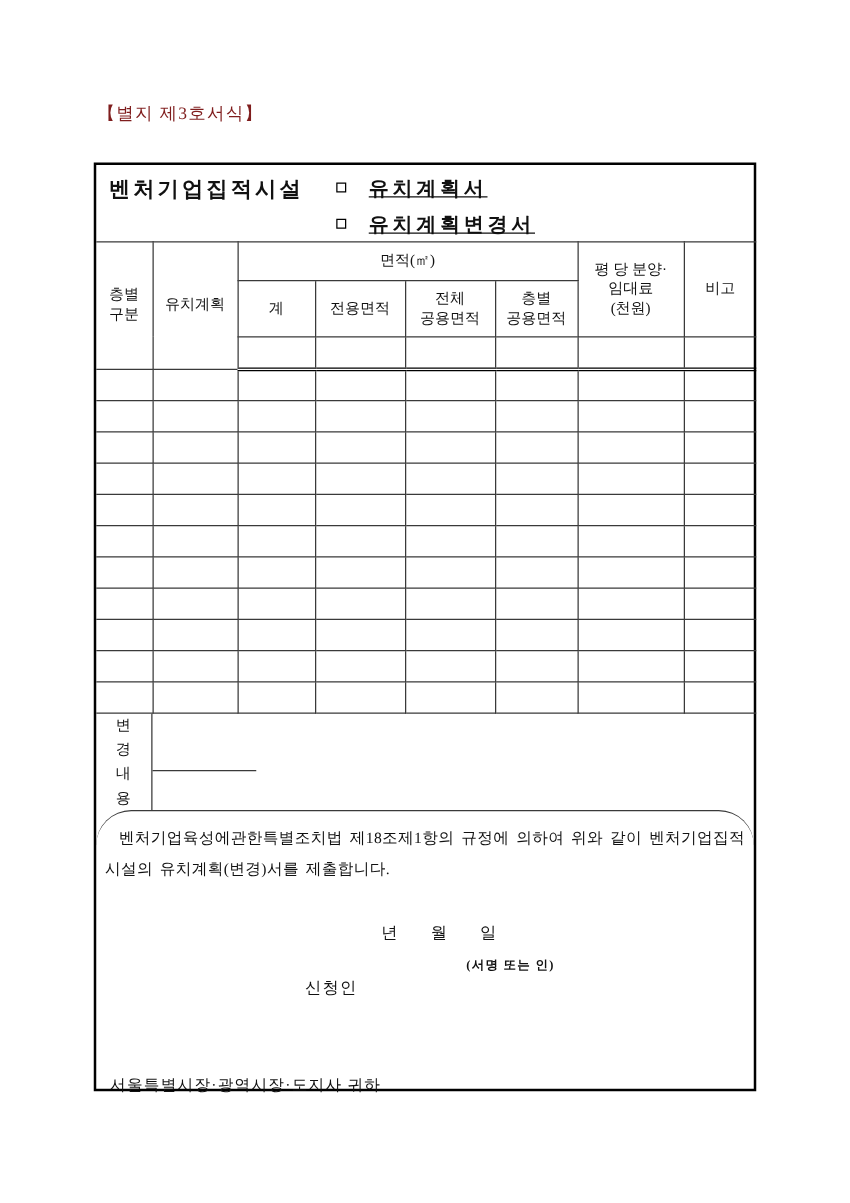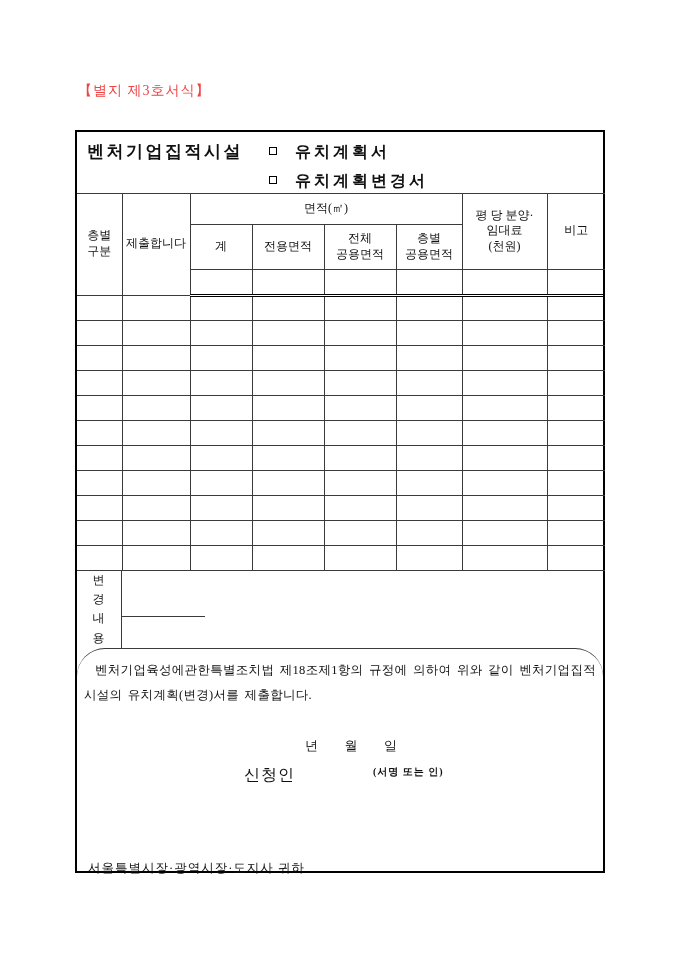--- a/index.html
+++ b/index.html
@@ -4,21 +4,21 @@
 <style>
   * { margin:0; padding:0; box-sizing:border-box; }
   html,body { background:#ffffff; }
   .page {
     position:relative; width:680px; height:962px; background:#ffffff;
     font-family:"Liberation Serif","DejaVu Serif",serif; color:#111;
     overflow:hidden;
   }
   .doc-label {
     position:absolute; left:78px; top:82px;
-    font-size:14px; letter-spacing:1px; color:#ef4444;
+    font-size:14px; letter-spacing:1px; color:#7f1d1d;
   }
   .form-box {
     position:absolute; left:75px; top:130px; width:530px; height:743px;
     border:2px solid #000; background:#fff;
   }
   table.main { border-collapse:collapse; width:100%; table-layout:fixed;padding-left:21px; }
   table.main td {
     border:1px solid #3a3a3a; padding:0; text-align:center;
     vertical-align:middle; font-size:12px; line-height:1.3;
   }
@@ -32,21 +32,21 @@
     position:absolute; left:10px; top:9px;
     font-size:17px; font-weight:bold; letter-spacing:2.5px; white-space:nowrap;
   }
   .option-line { position:absolute; left:192px; white-space:nowrap; }
   .option-line.first  { top:10px; }
   .option-line.second { top:39px; }
   .checkbox {
     display:inline-block; width:8px; height:8px; border:1.5px solid #000;
     margin-right:15px; vertical-align:2px; background:#fff;
   }
-  .option-label { font-size:16px; font-weight:bold; letter-spacing:3px; }
+  .option-label { font-size:16px; font-weight:bold; letter-spacing:3px;text-decoration:underline; }
 
   
   tr.hdr-a td { height:31px; }
   tr.hdr-b td { height:45px; }
   td.price-cell { text-align:left; padding-left:6px; line-height:1.4; }
   .preline { white-space:pre-line; }
 
   
   tr.short-row td { height:26px; }
   tr.short-row td, td.dbl-bottom { border-bottom:3px double #000; }
@@ -75,21 +75,21 @@
     border-radius:28px;
   }
   .statement {
     margin:9px 7px 0 7px; text-align:justify; text-indent:11px;
     line-height:1.95; letter-spacing:0.3px; word-spacing:2px;
   }
   .date-line {
     position:absolute; left:228px; top:88px; width:92px;
     display:flex; justify-content:space-between; font-size:13px;
   }
-  .applicant-label { position:absolute; left:167px; top:116px; font-size:16px; letter-spacing:1px; }
+  .applicant-label { position:absolute; left:167px; top:132px; font-size:13px; letter-spacing:1px; }
   .signature-note  { position:absolute; left:296px; top:116px; font-size:10px; letter-spacing:1px;font-weight:bold; }
   .recipient { position:absolute; left:11px; top:178px; font-size:12.5px; letter-spacing:1px;margin-top:33px; }
 </style>
 </head>
 <body>
 
 <div class="page">
 
   <div class="doc-label">【별지 제3호서식】</div>
 
@@ -116,21 +116,21 @@
             </span>
             <span class="option-line second">
               <span class="checkbox"></span>
               <span class="option-label">유치계획변경서</span>
             </span>
           </td>
         </tr>
         <tr class="hdr-a">
           <td rowspan="3" class="preline dbl-bottom">층별
 구분</td>
-          <td rowspan="3" class="dbl-bottom">제출합니다</td>
+          <td rowspan="3" class="dbl-bottom">유치계획</td>
           <td colspan="4">면적(㎡)</td>
           <td rowspan="2" class="price-cell preline">평 당 분양·
 임대료
 (천원)</td>
           <td rowspan="2">비고</td>
         </tr>
         <tr class="hdr-b">
           <td>계</td>
           <td>전용면적</td>
           <td class="preline">전체

